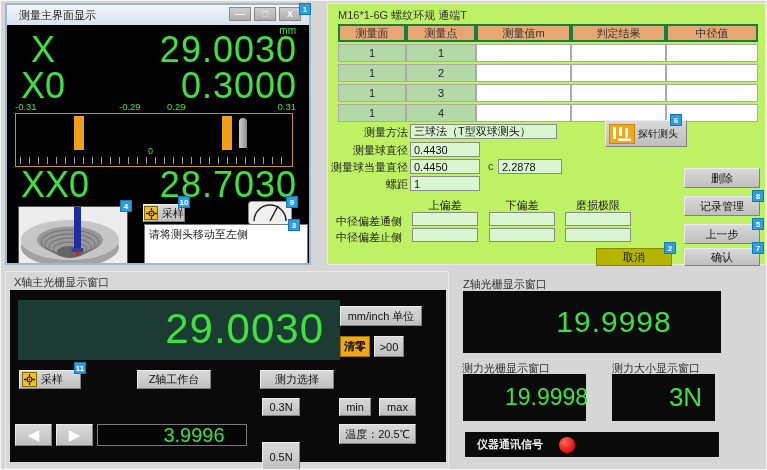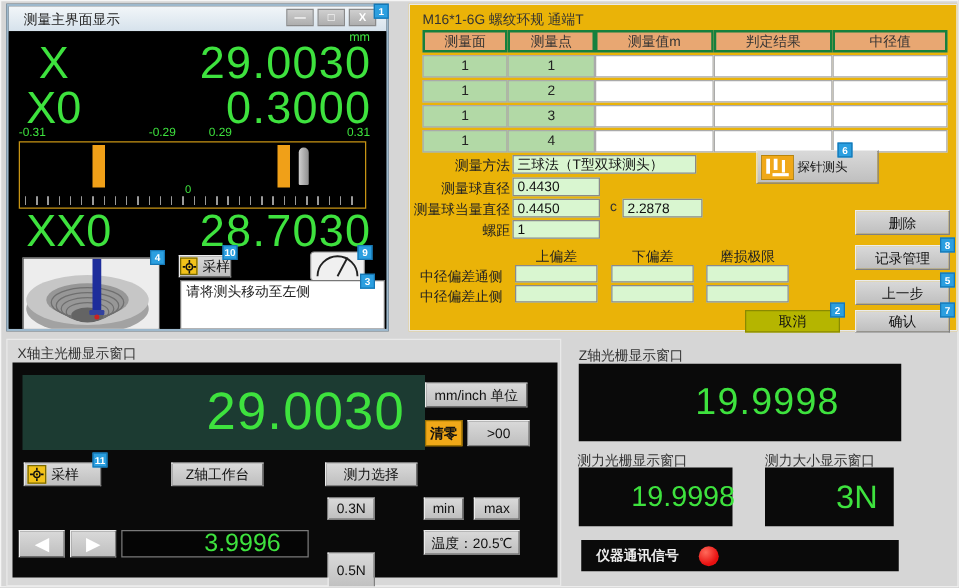--- a/index.html
+++ b/index.html
@@ -50,21 +50,21 @@
   #gaugeimg { position:absolute; left:11px; top:181px; width:110px; height:62px;
               border:1px solid #555; background:#ededed; }
   .iconchip { display:inline-flex; align-items:center; justify-content:center;
               width:16px; height:16px; background:#f2c21a; border:1px solid #7a6a00; margin-right:4px; }
   #tooltip { position:absolute; left:137px; top:199px; width:164px; height:40px;
              background:#fff; border:1px solid #777; font-size:11px; color:#222;
              padding:2px 4px; line-height:14px; }
   #meter { position:absolute; left:241px; top:176px; width:44px; height:24px; }
 
   
-  #mpanel { left:326px; top:2px; width:439px; height:262px; background:#eab308;
+  #mpanel { left:326px; top:2px; width:439px; height:262px; background:#bef264;
             border:1px solid #e9e9e9; }
   #mtable { position:absolute; left:10px; top:20px; display:grid;
             grid-template-columns:68px 70px 95px 95px 92px; row-gap:2px; }
   #mtable .hc { background:#e8a772; border:2px solid #15803d; font-size:11px; color:#333;
                 height:18px; display:flex; align-items:center; justify-content:center; }
   #mtable .dc { background:#fff; border:1px solid #aaa; font-size:11px; color:#222;
                 height:18px; display:flex; align-items:center; justify-content:center; }
   #mtable .dc.green { background:#b2d9a6; }
   .flabel { position:absolute; width:78px; text-align:right; font-size:11px; color:#222; }
   .devhead { position:absolute; width:66px; text-align:center; font-size:11px; color:#222; }
@@ -221,21 +221,21 @@
     <input class="field" style="left: 82px; top: 138px; width: 70px;" value="0.4430">
 
     <span class="flabel" style="left:2px; top:156px;">测量球当量直径</span>
     <input class="field" style="left: 82px; top: 155px; width: 70px;" value="0.4450">
     <span class="lbl abs" style="left:160px; top:156px;">c</span>
     <input class="field" style="left: 170px; top: 155px; width: 64px;" value="2.2878">
 
     <span class="flabel" style="left:2px; top:173px;">螺距</span>
     <input class="field" style="left: 82px; top: 172px; width: 70px;" value="1">
 
-    <div class="btn" style="left:277px; top:116px; width:98px; height:27px; justify-content:flex-start; padding-left:3px;">
+    <div class="btn" style="left:277px; top:116px; width:82px; height:27px; justify-content:flex-start; padding-left:3px;">
       <svg width="26" height="20" viewBox="0 0 26 20" style="margin-right:3px;">
         <rect width="26" height="20" fill="#f0a818" stroke="#9a7000"></rect>
         <rect x="4" y="3" width="3" height="12" fill="#fff"></rect>
         <rect x="10" y="3" width="3" height="9" fill="#fff"></rect>
         <rect x="16.5" y="4" width="2.5" height="10" fill="#fff"></rect>
         <rect x="9" y="14.5" width="13" height="2.5" fill="#fff"></rect>
       </svg>
       <span style="font-size:10px;">探针测头</span>
     </div>
     <span class="badge" style="left:342px; top:110px;">6</span>
@@ -265,21 +265,21 @@
     <span class="badge" style="left:424px; top:238px;">7</span>
   </div>
 
   <div id="xpanel" class="abs">
     <div class="gblabel lbl">X轴主光栅显示窗口</div>
     <div id="xbox">
       <div id="xteal" class="digit">29.0030</div>
 
       <div class="btn" style="left:330px; top:16px; width:82px; height:20px;">mm/inch 单位</div>
       <div class="btn" style="left:330px; top:46px; width:30px; height:21px; background:#f0a818; border-color:#9a7000; font-weight:bold;">清零</div>
-      <div class="btn" style="left:364px; top:46px; width:50px; height:21px;">&gt;00</div>
+      <div class="btn" style="left:364px; top:46px; width:30px; height:21px;">&gt;00</div>
 
       <div class="btn" style="left:9px; top:80px; width:62px; height:19px; justify-content:flex-start; padding-left:2px;">
         <span class="iconchip" style="width:15px; height:15px;">
           <svg width="11" height="11" viewBox="0 0 14 14">
             <circle cx="7" cy="7" r="3.2" fill="none" stroke="#111" stroke-width="1.4"></circle>
             <path d="M7 0v3M7 11v3M0 7h3M11 7h3" stroke="#111" stroke-width="1.6"></path>
             <circle cx="7" cy="7" r="1.1" fill="#111"></circle>
           </svg>
         </span>
         <span>采样</span>

